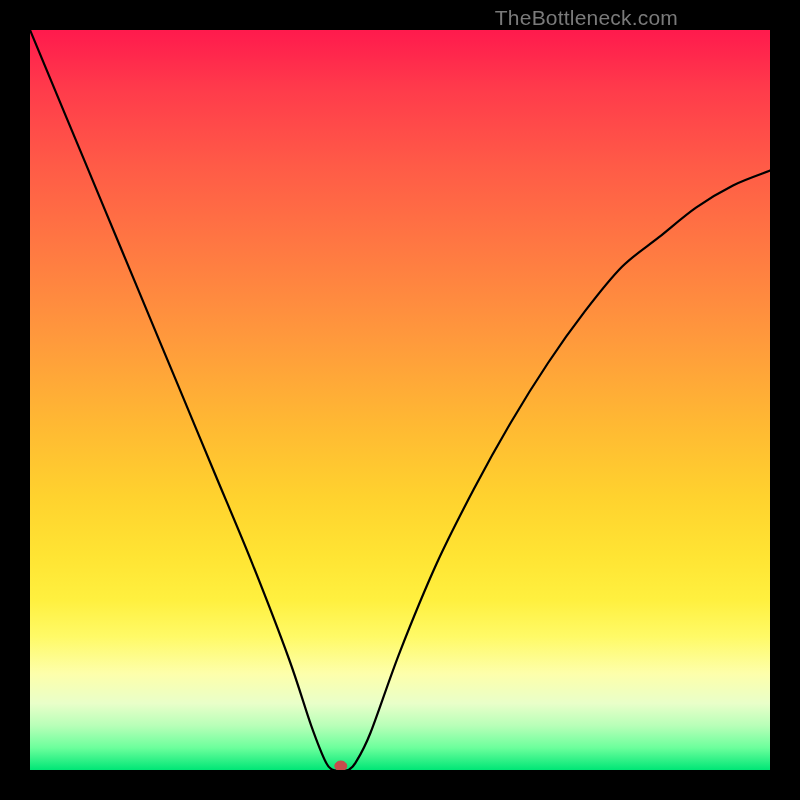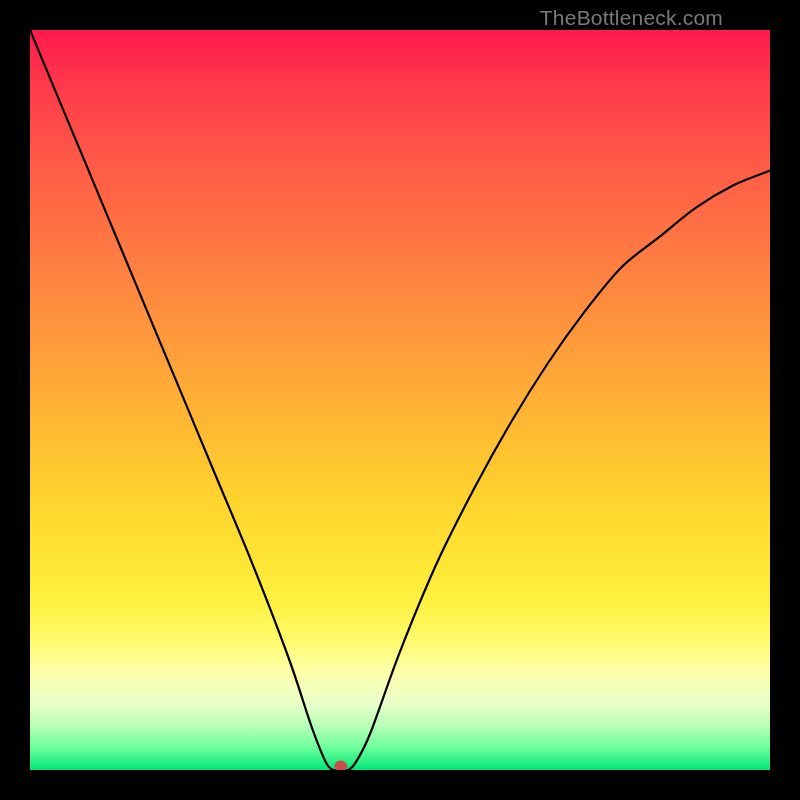--- a/index.html
+++ b/index.html
@@ -9,21 +9,20 @@
     height: 800px;
     background: #000;
     font-family: Arial, Helvetica, sans-serif;
     overflow: hidden;
   }
   .outer {
     position: relative;
     width: 696px;
     height: 800px;
     background: #000;
-    padding-left: 45px;
   }
   .plot {
     position: absolute;
     left: 30px;
     top: 30px;
     width: 740px;
     height: 740px;
     overflow: hidden;
   }
   .gradient-bg {

